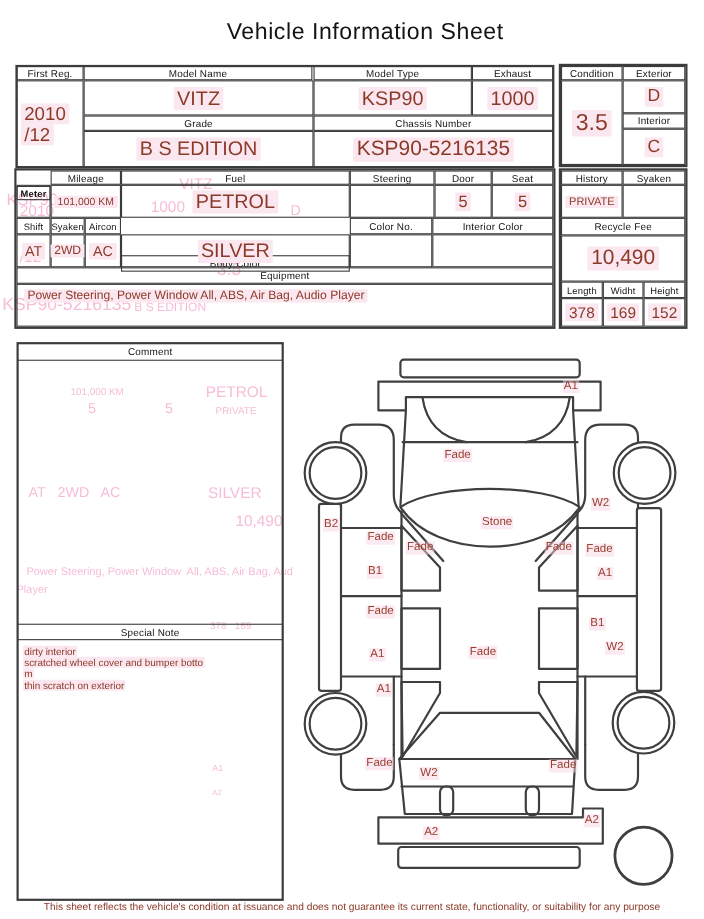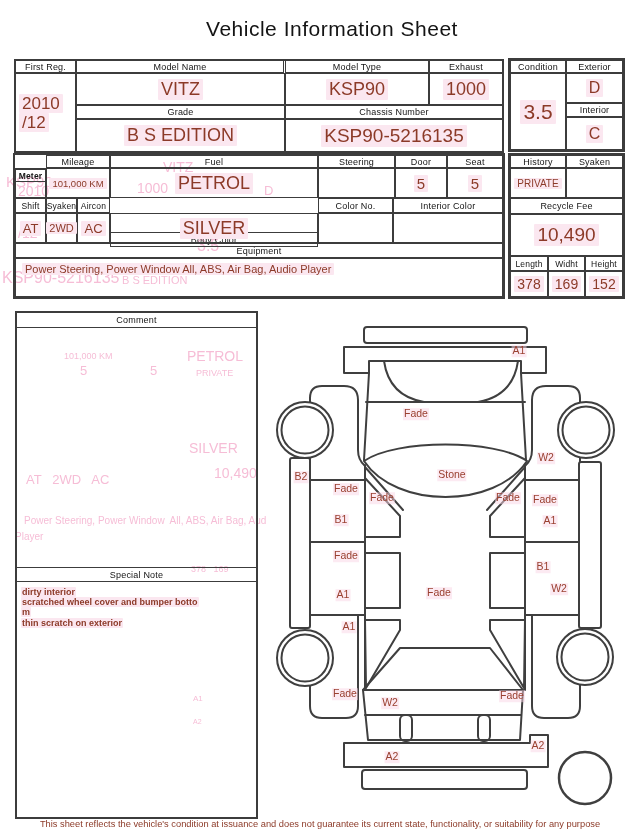--- a/index.html
+++ b/index.html
@@ -11,21 +11,21 @@
         display:flex;align-items:center;justify-content:center;background:transparent;}
   .hdr{font-size:9px;color:#141414;letter-spacing:0.2px;}
   .val{color:#8c3a28;}
   .hl{background:#fbe7f0;padding:0 3px;border-radius:1px;white-space:nowrap;}
   .title{font-size:21px;color:#141414;text-align:center;letter-spacing:0.5px;}
   .ghost{position:absolute;color:#f6bdd6;white-space:pre;z-index:1;line-height:1;}
   .layer2{z-index:2;}
   .dlabel{position:absolute;transform:translate(-50%,-50%);font-size:10.5px;color:#9a4030;
           background:rgba(250,214,230,0.5);padding:0 1px;line-height:1.1;white-space:nowrap;}
   .noteline{font-size:9px;line-height:10.2px;color:#8c3a28;}
-  .noteline .hl{padding:0 1px;font-weight:bold;}
+  .noteline .hl{padding:0 1px;}
   .footer{font-size:9.3px;color:#8c3a28;text-align:center;}
   svg{position:absolute;left:0;top:0;}
   svg *{vector-effect:non-scaling-stroke;}
 </style>
 </head>
 <body>
 
 <div id="ghost-layer" class="abs" style="left:0;top:0;width:640px;height:835px;">
     <div class="ghost" style="left: 6px; top: 174px; font-size: 15px;">KSP90</div>
     <div class="ghost" style="left: 18px; top: 184px; font-size: 14px;">2010</div>
@@ -34,21 +34,21 @@
     <div class="ghost" style="left: 163px; top: 160px; font-size: 14px;">VITZ</div>
     <div class="ghost" style="left: 137px; top: 181px; font-size: 14px;">1000</div>
     <div class="ghost" style="left: 264px; top: 184px; font-size: 13px;">D</div>
     <div class="ghost" style="left: 197px; top: 238px; font-size: 16px;">3.5</div>
     <div class="ghost" style="left: 122px; top: 275px; font-size: 11px;">B S EDITION</div>
     <div class="ghost" style="left: 64px; top: 352px; font-size: 9px;">101,000 KM</div>
     <div class="ghost" style="left: 80px; top: 364px; font-size: 13px;">5</div>
     <div class="ghost" style="left: 150px; top: 364px; font-size: 13px;">5</div>
     <div class="ghost" style="left: 187px; top: 349px; font-size: 14px;">PETROL</div>
     <div class="ghost" style="left: 196px; top: 369px; font-size: 9px;">PRIVATE</div>
-    <div class="ghost" style="left: 26px; top: 441px; font-size: 13px; margin-top: 32px;">AT   2WD   AC</div>
+    <div class="ghost" style="left: 26px; top: 441px; font-size: 13px;">AT   2WD   AC</div>
     <div class="ghost" style="left: 189px; top: 441px; font-size: 14px;">SILVER</div>
     <div class="ghost" style="left: 214px; top: 466px; font-size: 14px;">10,490</div>
     <div class="ghost" style="left: 24px; top: 516px; font-size: 10px;">Power Steering, Power Window  All, ABS, Air Bag, Aud</div>
     <div class="ghost" style="left: 15px; top: 532px; font-size: 10px;">Player</div>
     <div class="ghost" style="left: 191px; top: 565px; font-size: 9px;">378   169</div>
     <div class="ghost" style="left: 193px; top: 695px; font-size: 8px;">A1</div>
     <div class="ghost" style="left: 193px; top: 718px; font-size: 7px;">A2</div>
   </div>
 
 <div class="abs title layer2" style="left:0;top:17px;width:640px;padding-left:24px;">Vehicle Information Sheet</div>

